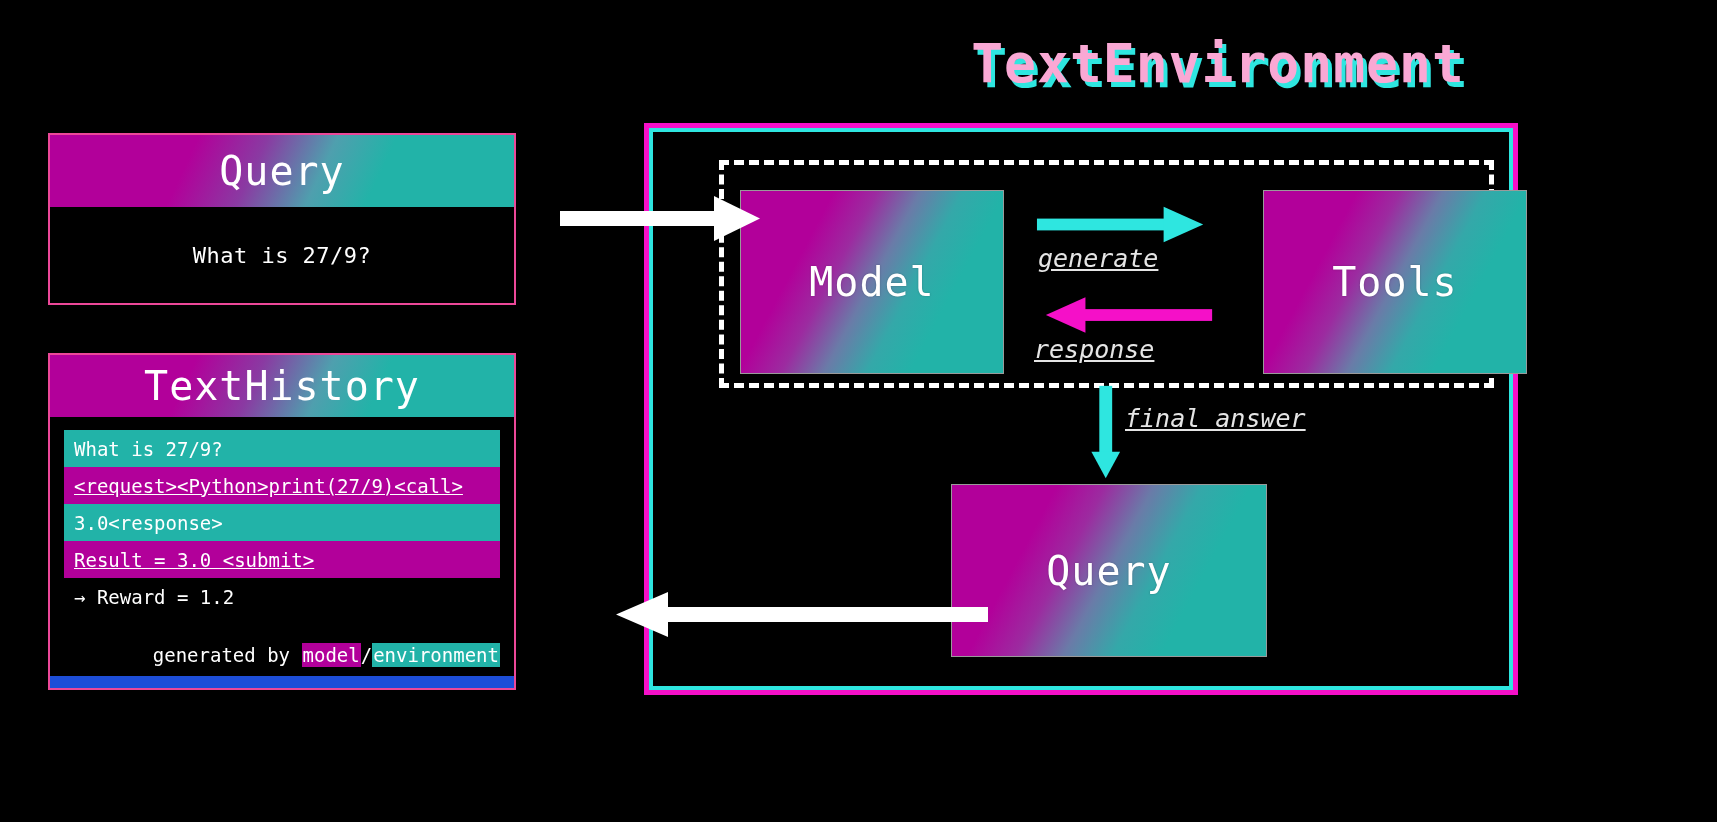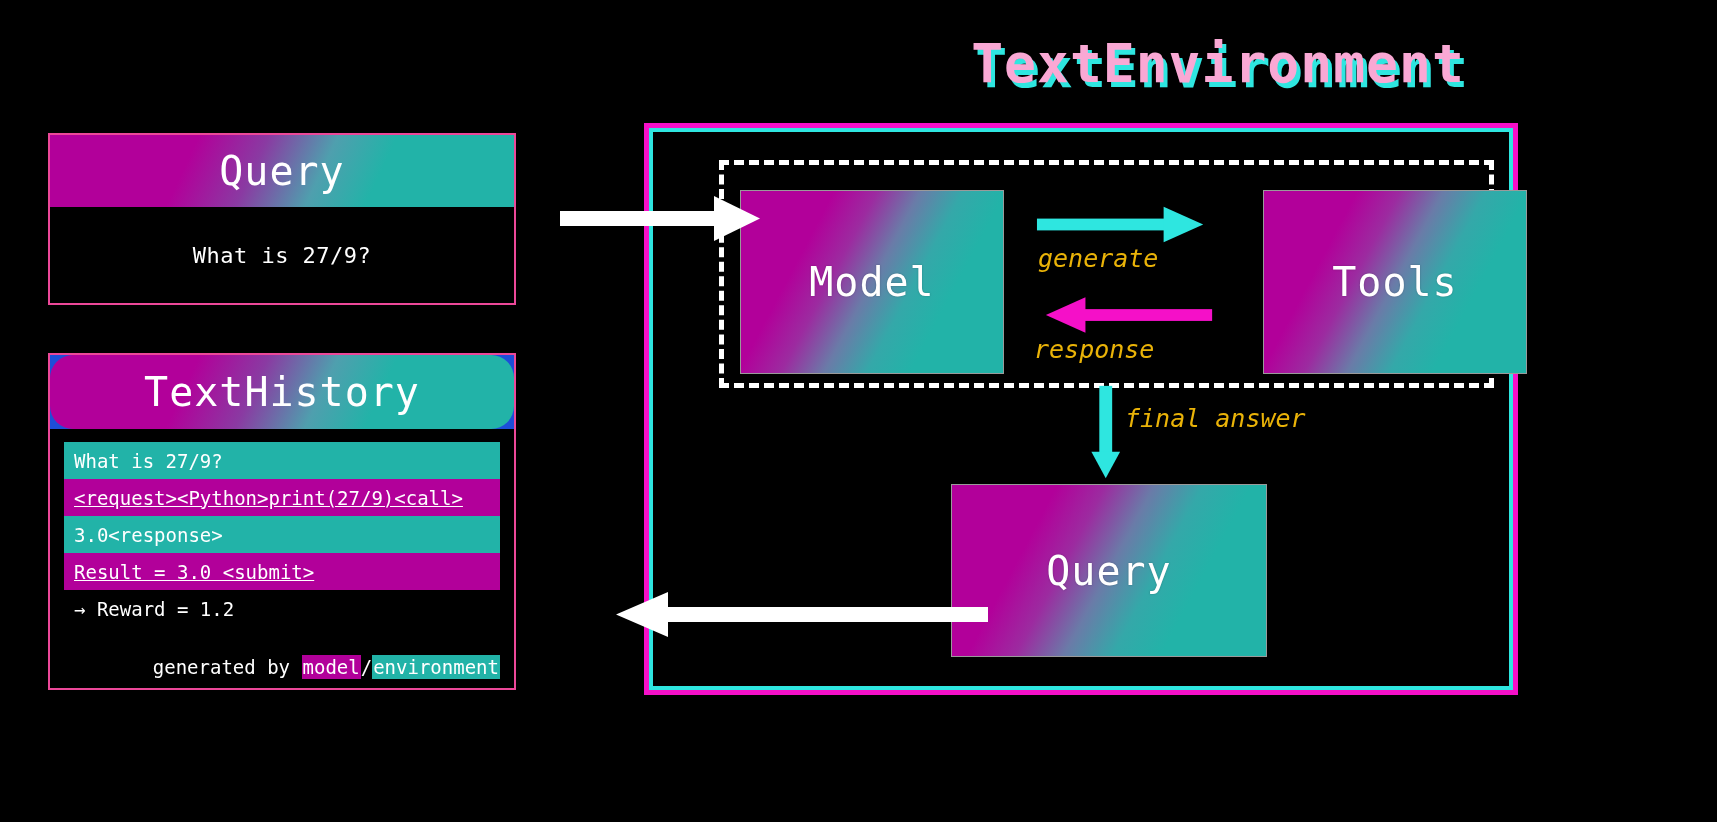--- a/index.html
+++ b/index.html
@@ -89,21 +89,21 @@
     letter-spacing: 0.5px;
   }
 
   
   #history-card {
     left: 48px;
     top: 353px;
     width: 468px;
     height: 337px;
   }
-  #history-card .card-header { height: 74px; border-radius: 23px; }
+  #history-card .card-header { height: 62px; }
   #history-card .card-body {
     height: 259px;
     padding: 13px 0 0 0;
     display: flex;
     flex-direction: column;
   }
   .hist-rows {
     display: flex;
     flex-direction: column;
     padding: 0 14px;
@@ -216,22 +216,23 @@
     width: 316px;
     height: 173px;
   }
 
   
   .flow-label {
     position: absolute;
     font-family: "DejaVu Sans Mono", "Liberation Mono", monospace;
     font-style: italic;
     font-size: 25px;
-    color: #eab308;
+    color: #e5e5e5;
     white-space: nowrap;
+    text-decoration: underline;
   }
   #label-generate { left: 385px; top: 112px; }
   #label-response { left: 381px; top: 203px; }
   #label-final    { left: 472px; top: 272px; }
 
   svg.overlay {
     position: absolute;
     left: 0; top: 0;
     width: 100%;
     height: 100%;

